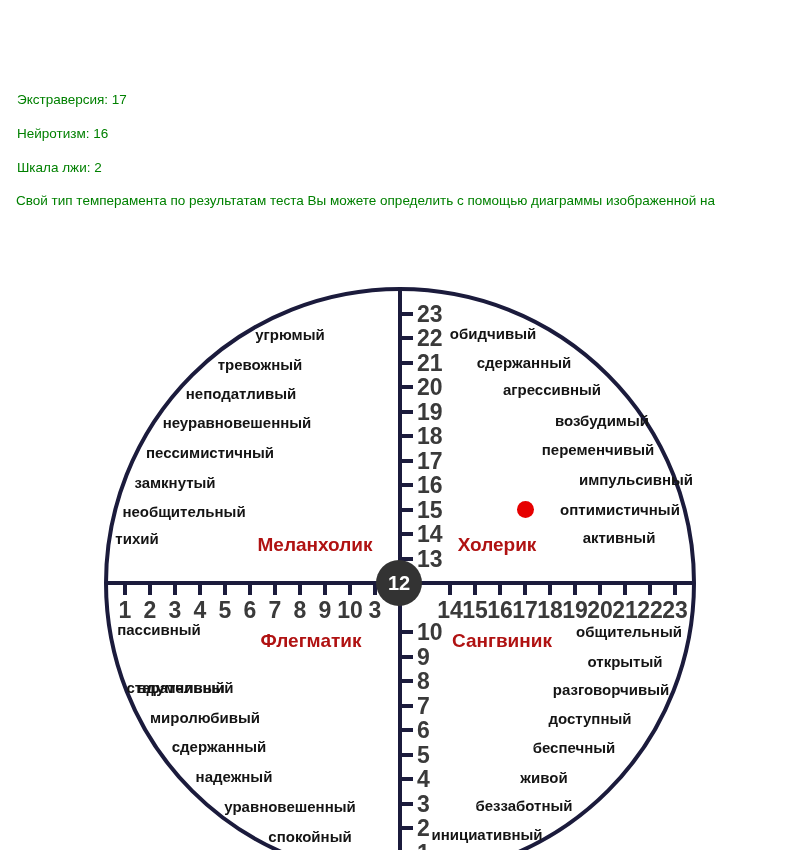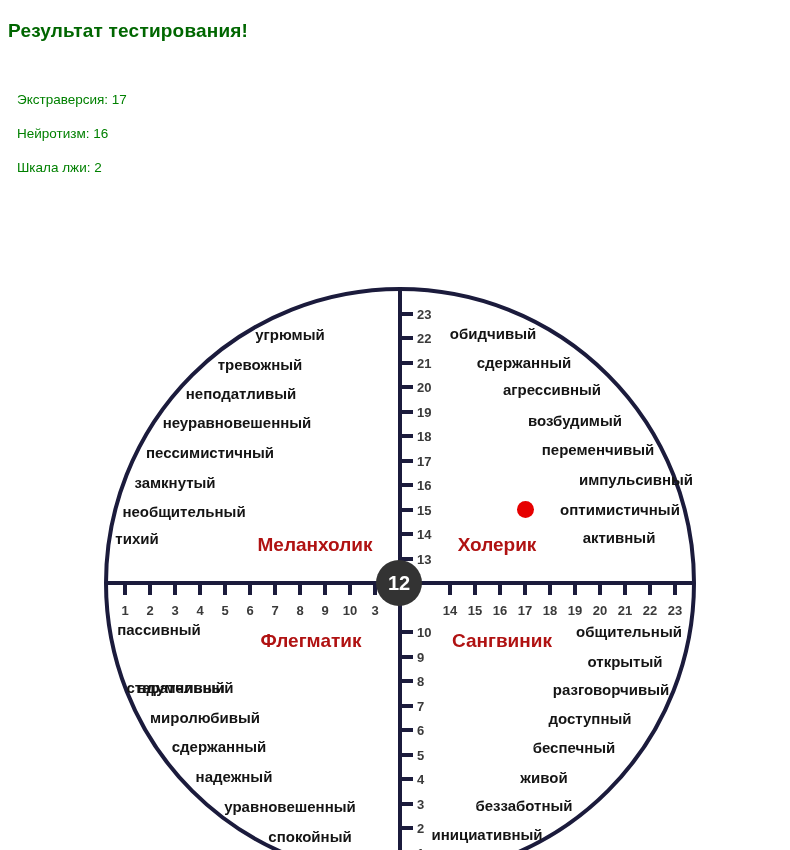--- a/index.html
+++ b/index.html
@@ -23,21 +23,21 @@
   .diagram{position:absolute;left:0;top:0;width:790px;height:850px;}
   .circle-outline{
     position:absolute;left:104px;top:287px;width:584px;height:584px;
     border:4px solid #1b1b3c;border-radius:50%;
   }
   .axis-h{position:absolute;left:108px;top:581px;width:584px;height:4px;background:#1b1b3c;}
   .axis-v{position:absolute;left:398px;top:290px;width:4px;height:560px;background:#1b1b3c;}
   .tick-h{position:absolute;width:4px;height:10px;background:#1b1b3c;}
   .tick-v{position:absolute;width:11px;height:4px;background:#1b1b3c;}
   .axis-num{
-    position:absolute;font-size:13px;font-weight:bold;color:#3a3a3a;white-space:nowrap;
+    position:absolute;font-size:23px;font-weight:bold;color:#3a3a3a;white-space:nowrap;
   }
   .axis-num.h{transform:translate(-50%,-50%);}
   .axis-num.v{transform:translateY(-50%);}
   .trait-word{
     position:absolute;transform:translate(-50%,-50%);
     font-size:15px;font-weight:bold;color:#141414;white-space:nowrap;
   }
   .quadrant-label{
     position:absolute;transform:translate(-50%,-50%);
     font-size:19px;font-weight:bold;color:#b01212;white-space:nowrap;
@@ -49,27 +49,27 @@
   }
   .result-dot{
     position:absolute;width:17px;height:17px;border-radius:50%;background:#e60000;
   }
 </style>
 </head>
 <body>
 
 <div class="page">
 
-  <h1 class="page-title">Результат тестирования!</h1>
 
   <div class="score-line" id="score-1">Экстраверсия: 17</div>
   <div class="score-line" id="score-2">Нейротизм: 16</div>
   <div class="score-line" id="score-3">Шкала лжи: 2</div>
 
   <div class="description">
+    <div>Свой тип темперамента по результатам теста Вы можете определить с помощью диаграммы изображенной на</div>
   </div>
 
   <div class="diagram">
     <div class="circle-outline"></div>
     <div class="axis-h"></div>
     <div class="axis-v"></div>
 
     <div id="axis-layer">
         <div class="tick-h" style="left: 123px; top: 585px;"></div>
         <span class="axis-num h" style="left: 125px; top: 610px;">1</span>
@@ -160,21 +160,21 @@
         <span class="trait-word" style="left: 260px; top: 364px;">тревожный</span>
         <span class="trait-word" style="left: 241px; top: 393px;">неподатливый</span>
         <span class="trait-word" style="left: 237px; top: 422px;">неуравновешенный</span>
         <span class="trait-word" style="left: 210px; top: 452px;">пессимистичный</span>
         <span class="trait-word" style="left: 175px; top: 482px;">замкнутый</span>
         <span class="trait-word" style="left: 184px; top: 511px;">необщительный</span>
         <span class="trait-word" style="left: 137px; top: 538px;">тихий</span>
         <span class="trait-word" style="left: 493px; top: 333px;">обидчивый</span>
         <span class="trait-word" style="left: 524px; top: 362px;">сдержанный</span>
         <span class="trait-word" style="left: 552px; top: 389px;">агрессивный</span>
-        <span class="trait-word" style="left: 575px; top: 420px;">возбудимый</span>
+        <span class="trait-word" style="left: 602px; top: 420px;">возбудимый</span>
         <span class="trait-word" style="left: 598px; top: 449px;">переменчивый</span>
         <span class="trait-word" style="left: 614px; top: 479px; margin-left: 22px;">импульсивный</span>
         <span class="trait-word" style="left: 620px; top: 509px;">оптимистичный</span>
         <span class="trait-word" style="left: 619px; top: 537px;">активный</span>
         <span class="trait-word" style="left: 159px; top: 629px;">пассивный</span>
         <span class="trait-word" style="left: 180px; top: 687px;">старательный</span>
         <span class="trait-word" style="left: 181px; top: 687px;">вдумчивый</span>
         <span class="trait-word" style="left: 205px; top: 717px;">миролюбивый</span>
         <span class="trait-word" style="left: 219px; top: 746px;">сдержанный</span>
         <span class="trait-word" style="left: 234px; top: 776px;">надежный</span>

